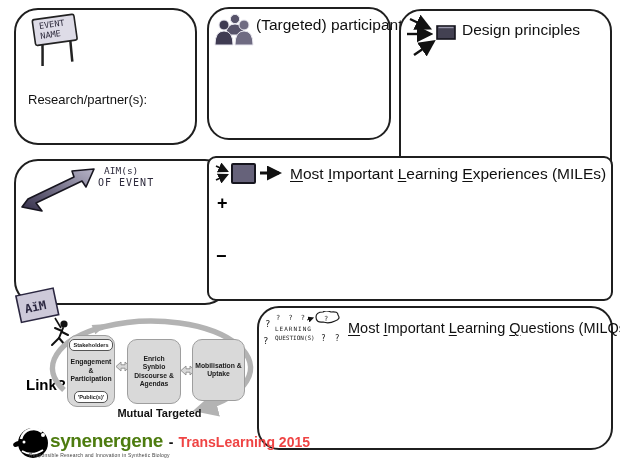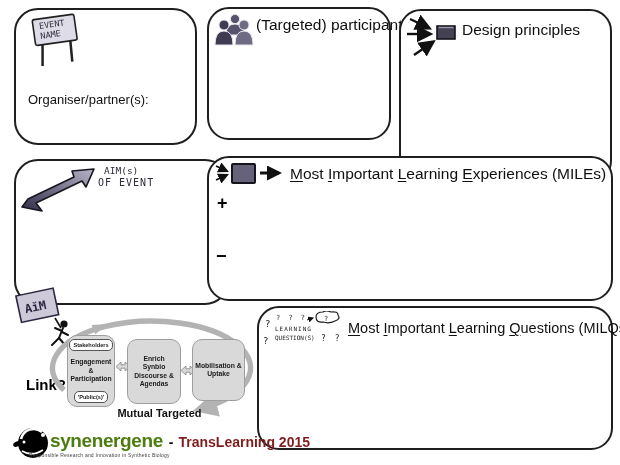--- a/index.html
+++ b/index.html
@@ -30,39 +30,39 @@
   .sub-box {
     background:#fff; border:1px solid #555; border-radius:5px; font-size:5.6px; font-weight:bold;
     color:#1a1a1a; padding:2px 3px; white-space:nowrap;
   }
   .mutual { position:absolute; left:55px; top:93px; width:125px; text-align:center;
     font-size:11px; font-weight:bold; color:#111; }
   
   #footer-row { position:absolute; left:50px; top:430px; display:flex; align-items:baseline; }
   .brand { font-size:19px; font-weight:bold; letter-spacing:-0.4px; color:#4d7c0f; }
   .sep { font-size:14px; font-weight:bold; margin:0 5px 0 6px; }
-  .event-title { font-size:14px; font-weight:bold; color:#7f1d1d; }
+  .event-title { font-size:14px; font-weight:bold; color:#ef4444; }
   .tagline { position:absolute; left:29px; top:452px; font-size:5px; color:#444; letter-spacing:0.2px; }
 </style>
 </head>
 <body>
 
 <div id="page">
 
   <div class="box" style="left:14px; top:8px; width:183px; height:137px;">
     <svg class="abs" style="left:8px; top:2px;" width="60" height="54" viewBox="0 0 60 54">
       <g transform="rotate(-8 30 20)">
         <line x1="17" y1="30" x2="14" y2="52" stroke="#222" stroke-width="2.5"></line>
         <line x1="45" y1="30" x2="44" y2="52" stroke="#222" stroke-width="2.5"></line>
         <rect x="10" y="5" width="42" height="26" rx="2" fill="#dedce7" stroke="#222" stroke-width="1.6"></rect>
         <text x="16" y="15" font-size="8.5" font-family="DejaVu Sans Mono, monospace" fill="#2e2b3d">EVENT</text>
         <text x="16" y="25" font-size="8.5" font-family="DejaVu Sans Mono, monospace" fill="#2e2b3d">NAME</text>
       </g>
     </svg>
-    <div class="abs sign-label" style="left:12px; top:82px;">Organiser/partner(s):</div>
+    <div class="abs sign-label" style="left:12px; top:82px;">Research/partner(s):</div>
   </div>
 
   <div class="box" style="left:207px; top:7px; width:184px; height:133px; border-radius:22px;">
     <svg class="abs" style="left:4px; top:3px;" width="44" height="38" viewBox="0 0 44 38">
       <g stroke="#e9e8f0" stroke-width="1">
         <circle cx="22" cy="7" r="4.6" fill="#57536a"></circle>
         <path d="M 13,23 Q 13,12 22,12 Q 31,12 31,23 Z" fill="#57536a"></path>
         <circle cx="11" cy="13" r="5" fill="#3f3b52"></circle>
         <path d="M 2,33 Q 2,19 11,19 Q 20,19 20,33 Z" fill="#3f3b52"></path>
         <circle cx="31" cy="13" r="5" fill="#6f6b82"></circle>
@@ -95,21 +95,21 @@
           <stop offset="0" stop-color="#322d48"></stop>
           <stop offset="1" stop-color="#b7b4c8"></stop>
         </linearGradient>
       </defs>
       <polygon points="4,46 10,38 56,16 54,10 76,8 68,26 64,20 18,42 24,50" fill="url(#aimgrad)" stroke="#17151f" stroke-width="1.6" stroke-linejoin="round"></polygon>
     </svg>
     <div class="abs hand" style="left:88px; top:4px; font-size:9.5px;">AIM(s)</div>
     <div class="abs hand" style="left:82px; top:16px; font-size:10px; letter-spacing:1px;">OF EVENT</div>
   </div>
 
-  <div class="box" style="left:207px; top:156px; width:406px; height:145px; border-radius:22px;">
+  <div class="box" style="left:207px; top:156px; width:406px; height:145px; border-radius:9px;">
     <svg class="abs" style="left:6px; top:4px;" width="74" height="26" viewBox="0 0 74 26">
       <defs>
         <marker id="ah-sm" viewBox="0 0 10 10" refX="8" refY="5" markerWidth="6" markerHeight="6" orient="auto">
           <path d="M0,0 L10,5 L0,10 Z" fill="#111"></path>
         </marker>
         <marker id="ah-lg" viewBox="0 0 10 10" refX="8" refY="5" markerWidth="5" markerHeight="5" orient="auto">
           <path d="M0,0 L10,5 L0,10 Z" fill="#111"></path>
         </marker>
       </defs>
       <line x1="1" y1="4" x2="12" y2="9" stroke="#111" stroke-width="1.8" marker-end="url(#ah-sm)"></line>

